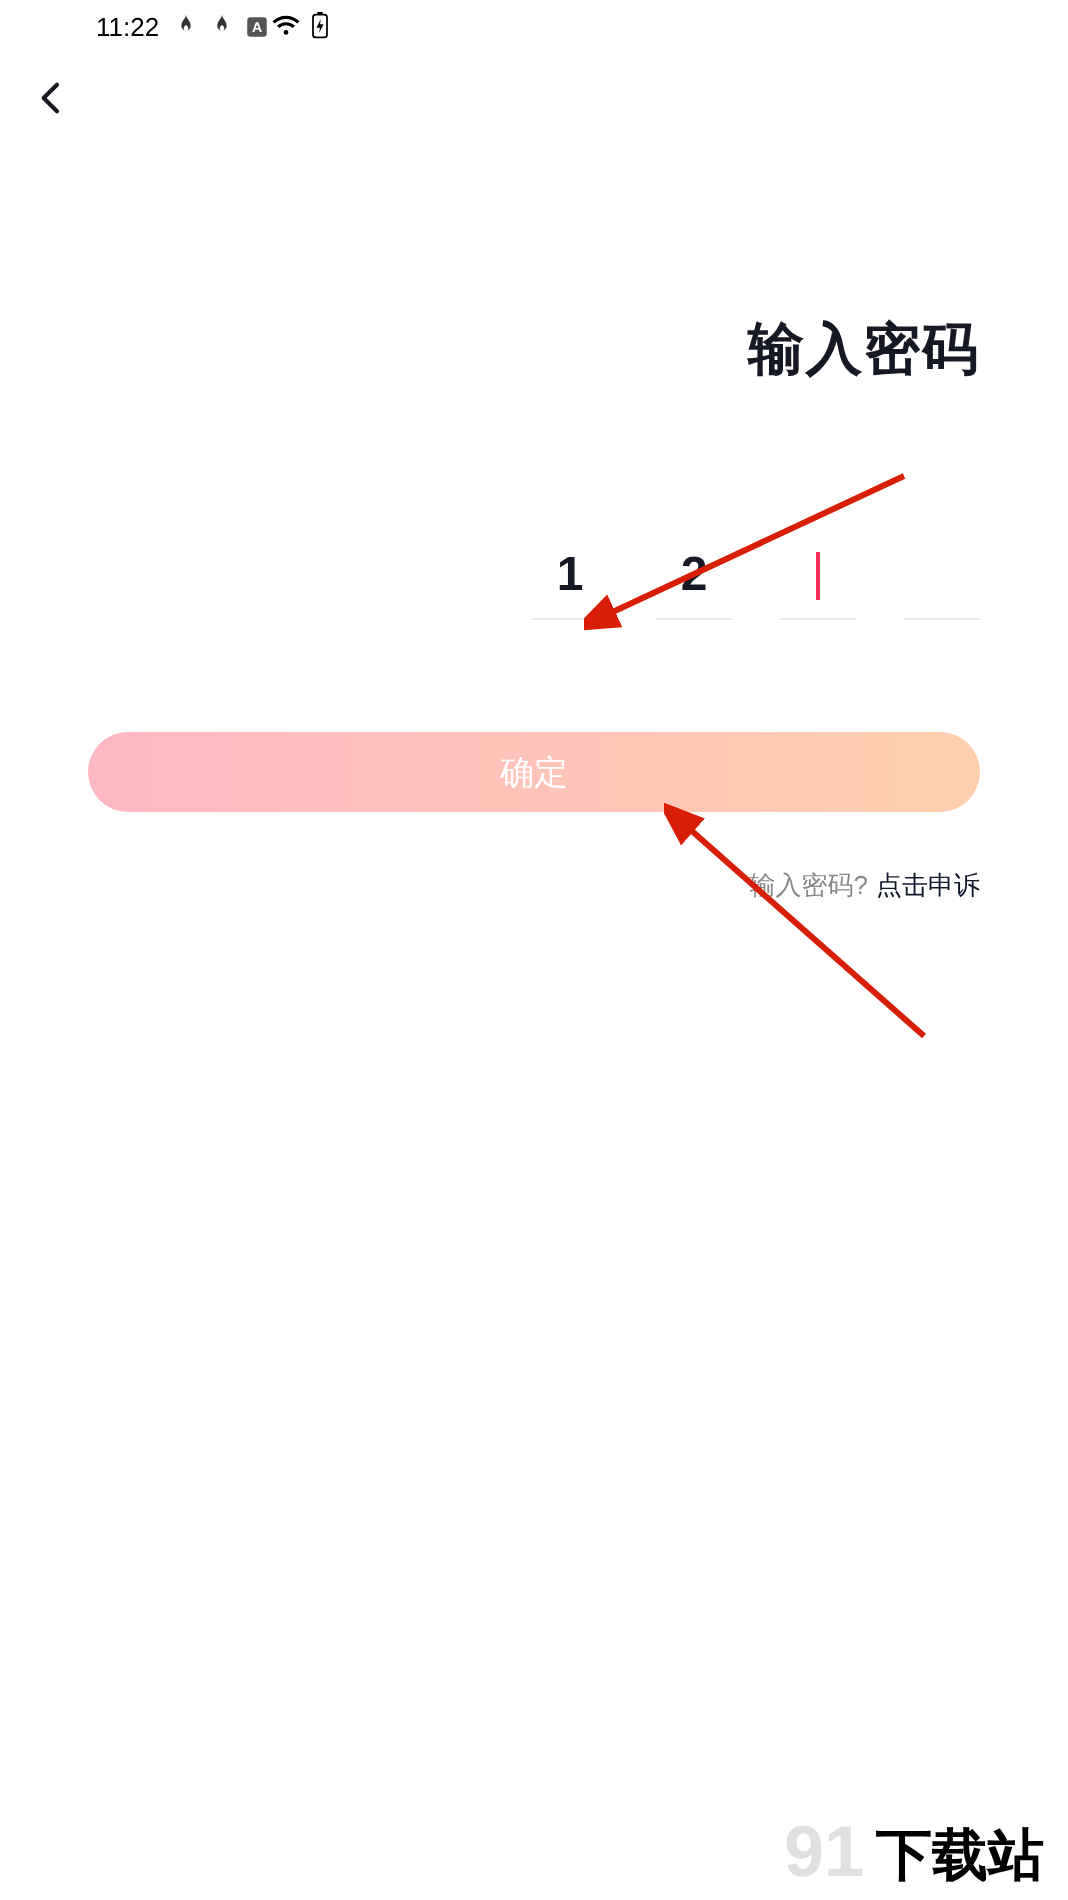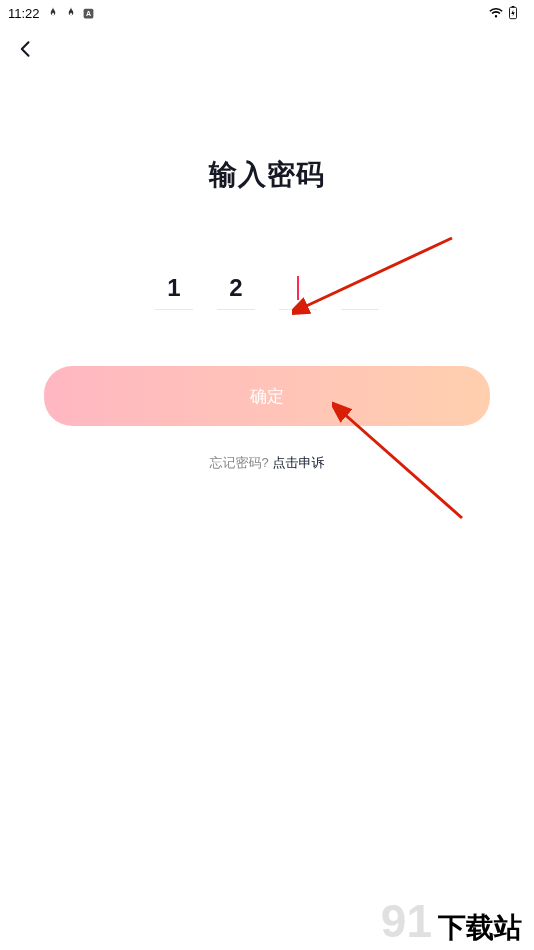--- a/index.html
+++ b/index.html
@@ -8,25 +8,26 @@
       height: 950px;
       background: #fff;
       font-family: -apple-system, "PingFang SC", "Microsoft YaHei", sans-serif;
       position: relative;
       overflow: hidden;
     }
     .status-bar {
       height: 24px;
       padding: 2px 16px 0 8px;
       display: flex;
-      justify-content: space-between;
+      justify-content: flex-start;
       align-items: center;
       font-size: 13px;
       font-weight: 500;
       color: #000;
+      margin-left: 40px;
     }
     .status-left { display: flex; align-items: center; gap: 6px; }
     .status-icons { display: flex; align-items: center; gap: 4px; }
     .status-right { display: flex; align-items: center; gap: 4px; }
     .nav-bar {
       height: 50px;
       display: flex;
       align-items: center;
       padding: 0 14px;
     }
@@ -35,21 +36,21 @@
       height: 24px;
       display: flex;
       align-items: center;
       justify-content: center;
       cursor: pointer;
     }
     .content {
       margin-top: 82px;
       display: flex;
       flex-direction: column;
-      align-items: center;
+      align-items: flex-end;
       padding: 0 44px;
     }
     .title {
       font-size: 28px;
       font-weight: 700;
       color: #161823;
       letter-spacing: 1px;
     }
     .subtitle {
       margin-top: 10px;
@@ -76,21 +77,21 @@
     .pin-cursor {
       width: 2px;
       height: 24px;
       background: #fe2c55;
       animation: blink 1s step-end infinite;
     }
     @keyframes blink { 50% { opacity: 0; } }
     .confirm-btn {
       margin-top: 56px;
       width: 100%;
-      height: 60px;
+      height: 40px;
       border-radius: 28px;
       border: none;
       background: linear-gradient(90deg, #ffb7c2 0%, #ffcfae 100%);
       color: #fff;
       font-size: 17px;
       font-weight: 500;
       cursor: pointer;
       display: flex;
       align-items: center;
       justify-content: center;
@@ -122,21 +123,21 @@
       pointer-events: none;
       text-align: right;
     }
     .wm-top {
       display: flex;
       align-items: flex-end;
       justify-content: flex-end;
       gap: 6px;
     }
     .wm-num {
-      font-size: 46px;
+      font-size: 36px;
       font-weight: 700;
       color: #e0e0e0;
       line-height: 1;
       margin-top: 28px;
     }
     .wm-text {
       font-size: 28px;
       font-weight: 700;
       color: #000000;
       line-height: 1;
@@ -205,21 +206,21 @@
     <div class="pin-box">
         <span></span>
       </div>
   </div>
 
   <button class="confirm-btn">
     <span>确定</span>
   </button>
 
   <div class="forgot-row">
-    <span class="forgot-label">忘记密码?</span>
+    <span class="forgot-label">输入密码?</span>
     <span class="forgot-link">点击申诉</span>
   </div>
 </div>
 
 <svg class="arrow1" width="170" height="100">
   <defs>
       <marker id="ah1" markerWidth="10" markerHeight="10" refX="2" refY="3" orient="auto">
         <path d="M0,0 L0,6 L8,3 z" fill="#d81e06"></path>
       </marker>
     </defs>

